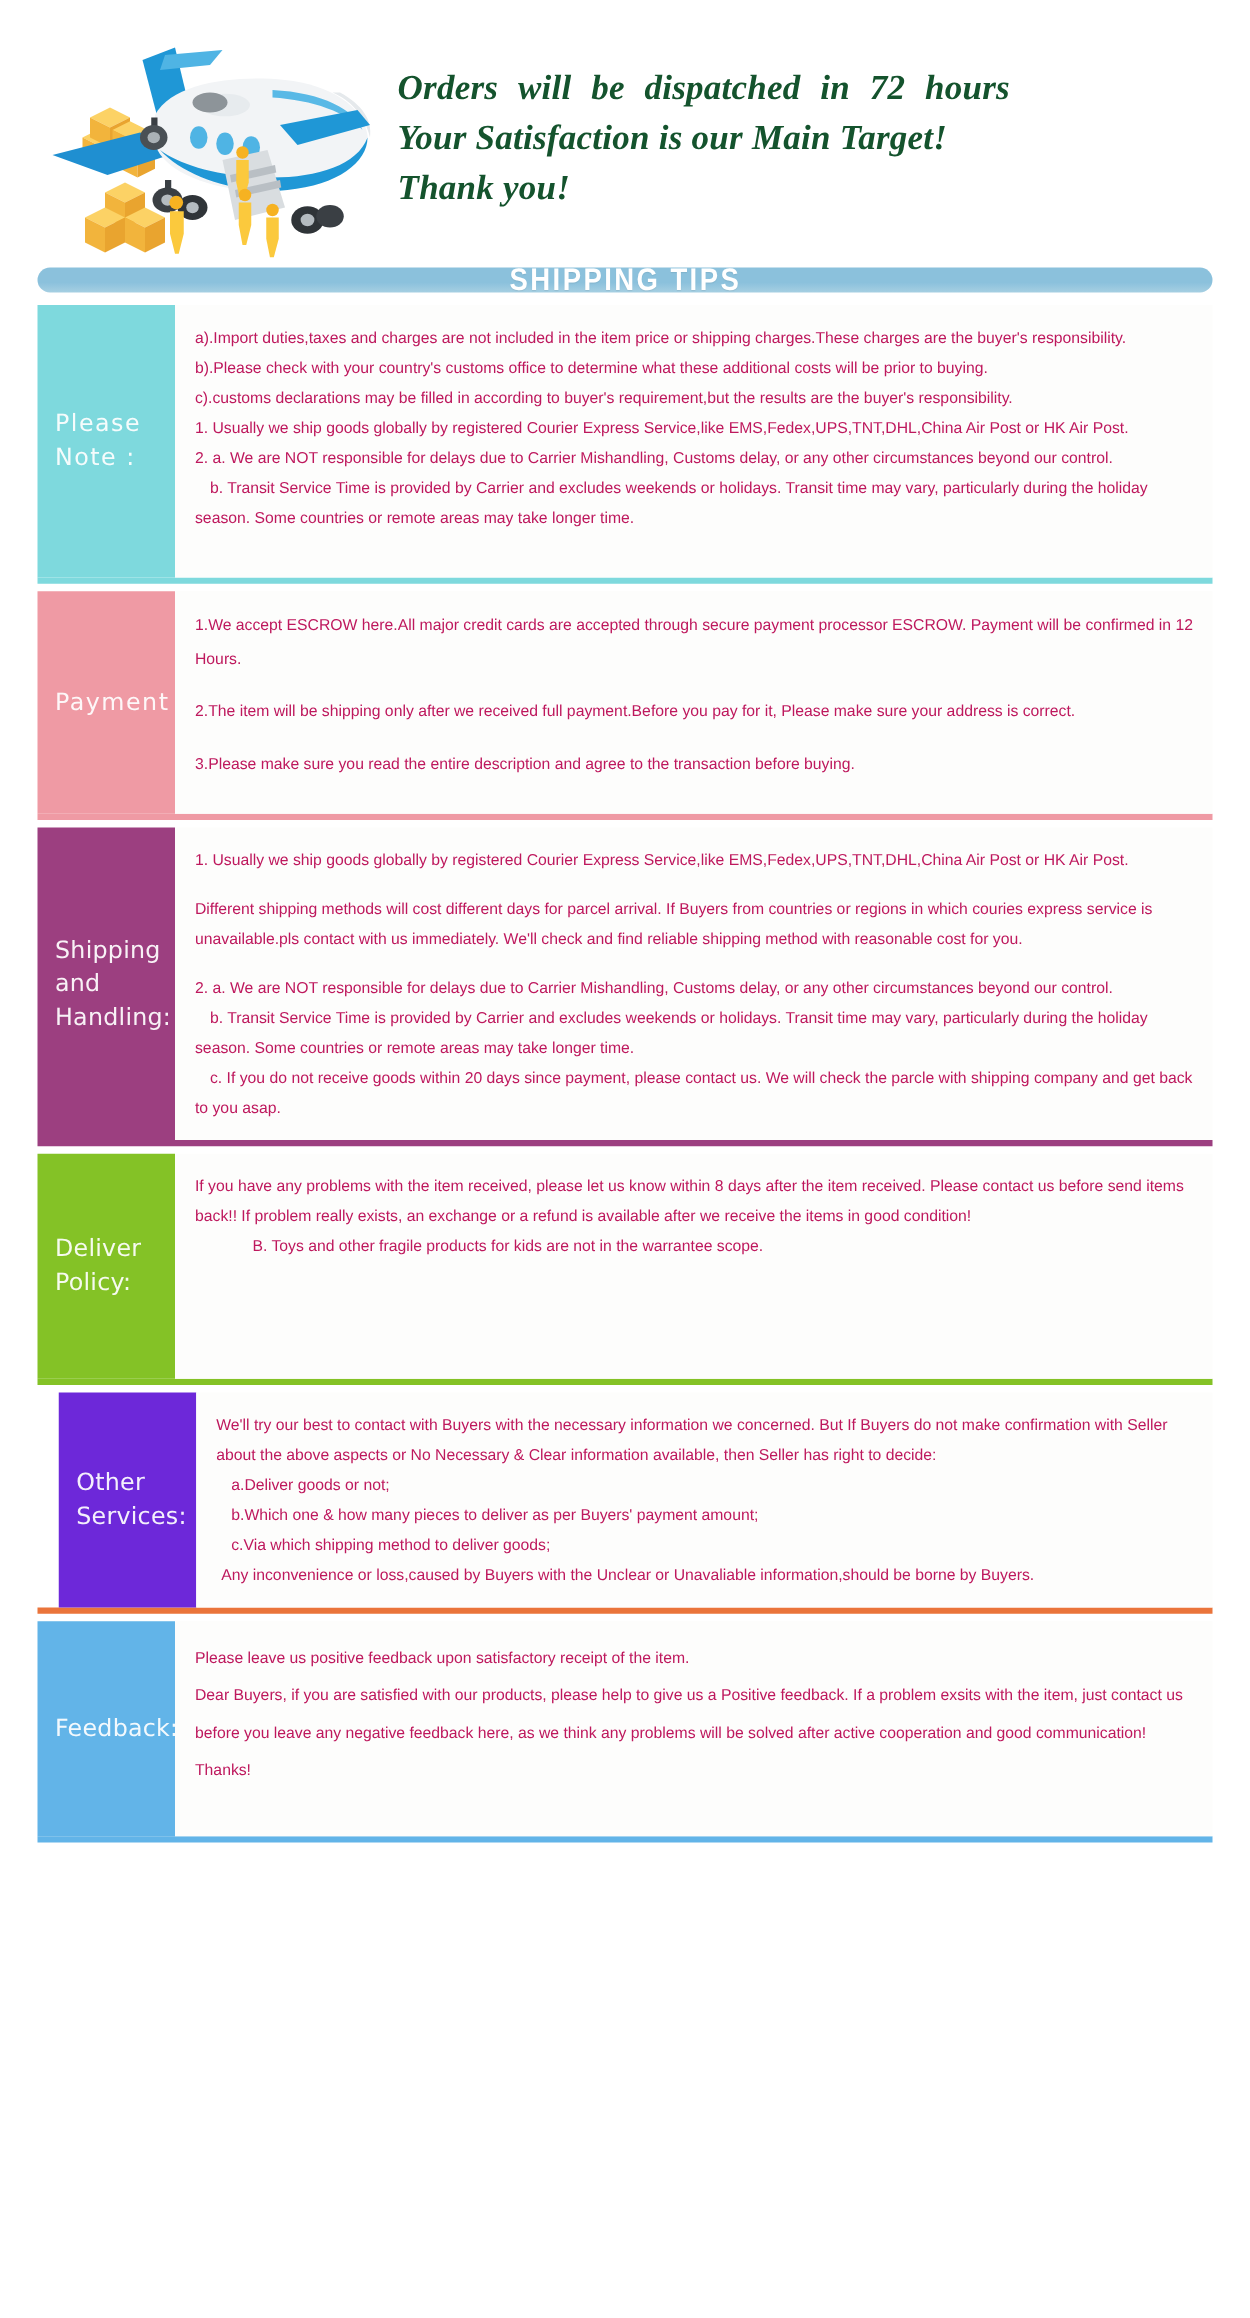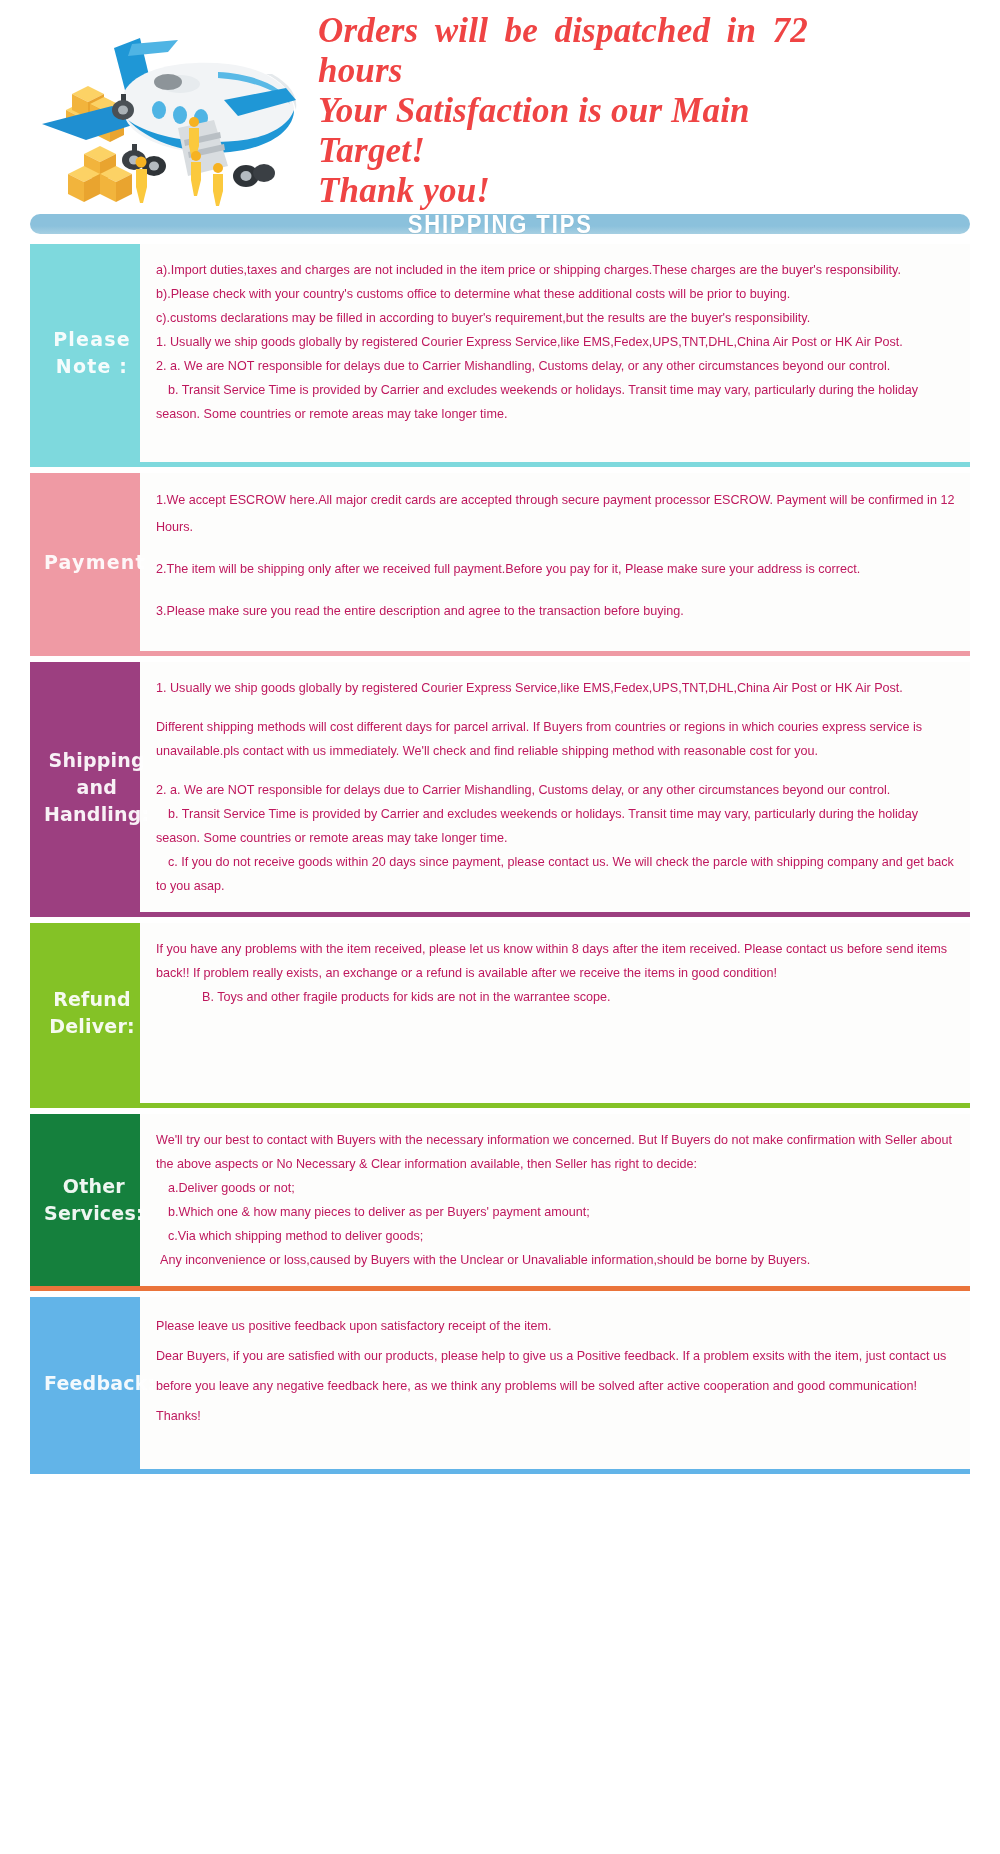--- a/index.html
+++ b/index.html
@@ -38,23 +38,23 @@
   }
   .hero-art svg { display: block; width: 272px; height: 190px; }
 
   .header-text {
     flex: 1 1 auto;
     padding-left: 18px;
     padding-right: 10px;
     font-family: "Liberation Serif", "DejaVu Serif", serif;
     font-style: italic;
     font-weight: bold;
-    font-size: 35px;
+    font-size: 28px;
     line-height: 40px;
-    color: #ef4444;
+    color: #14532d;
     letter-spacing: 0.2px;
   }
   .header-line1 {
     text-align: justify;
     text-align-last: justify;
     width: 490px;
   }
   .header-line2, .header-line3 { width: 490px; }
 
   
@@ -95,26 +95,25 @@
     flex: 0 0 110px;
     width: 110px;
     display: flex;
     align-items: center;
     padding: 0 0 0 14px;
     box-sizing: border-box;
   }
   .label-text {
     color: #ffffff;
     font-family: "DejaVu Sans", sans-serif;
-    font-weight: bold;
+    font-weight: normal;
     font-size: 19px;
     line-height: 27px;
     letter-spacing: 1.2px;
     opacity: 0.93;
-    text-align: center;
   }
   .label-text.tight { letter-spacing: 0.2px; }
   .body-cell {
     flex: 1 1 auto;
     background: #fdfdfc;
     padding: 14px 12px 14px 16px;
     box-sizing: border-box;
   }
   .body-cell p {
     margin: 0;
@@ -275,32 +274,32 @@
             <p class="gap">2. a. We are NOT responsible for delays due to Carrier Mishandling, Customs delay, or any other circumstances beyond our control.</p>
             <p style="text-indent: 12px;">b. Transit Service Time is provided by Carrier and excludes weekends or holidays. Transit time may vary, particularly during the holiday season. Some countries or remote areas may take longer time.</p>
             <p style="text-indent: 12px;">c. If you do not receive goods within 20 days since payment, please contact us. We will check the parcle with shipping company and get back to you asap.</p>
           </div>
         </div>
         <div class="underline" style="background: rgb(156, 63, 128);"></div>
       </div>
       <div class="section">
         <div class="section-row">
           <div class="label-cell" style="background: rgb(132, 194, 38); min-height: 180px;">
-            <div class="label-text tight">Refund Deliver:</div>
+            <div class="label-text tight">Deliver Policy:</div>
           </div>
           <div class="body-cell medium">
             <p>If you have any problems with the item received, please let us know within 8 days after the item received. Please contact us before send items back!! If problem really exists, an exchange or a refund is available after we receive the items in good condition!</p>
             <p style="text-indent: 4px; margin-left: 42px;">B. Toys and other fragile products for kids are not in the warrantee scope.</p>
           </div>
         </div>
         <div class="underline" style="background: rgb(132, 194, 38);"></div>
       </div>
       <div class="section">
         <div class="section-row">
-          <div class="label-cell" style="background: #15803d; min-height: 172px;">
+          <div class="label-cell" style="background: #6d28d9; min-height: 172px; margin-left: 17px;">
             <div class="label-text tight">Other Services:</div>
           </div>
           <div class="body-cell medium">
             <p>We'll try our best to contact with Buyers with the necessary information we concerned. But If Buyers do not make confirmation with Seller about the above aspects or No Necessary &amp; Clear information available, then Seller has right to decide:</p>
             <p style="text-indent: 12px;">a.Deliver goods or not;</p>
             <p style="text-indent: 12px;">b.Which one &amp; how many pieces to deliver as per Buyers' payment amount;</p>
             <p style="text-indent: 12px;">c.Via which shipping method to deliver goods;</p>
             <p style="text-indent: 4px;">Any inconvenience or loss,caused by Buyers with the Unclear or Unavaliable information,should be borne by Buyers.</p>
           </div>
         </div>

